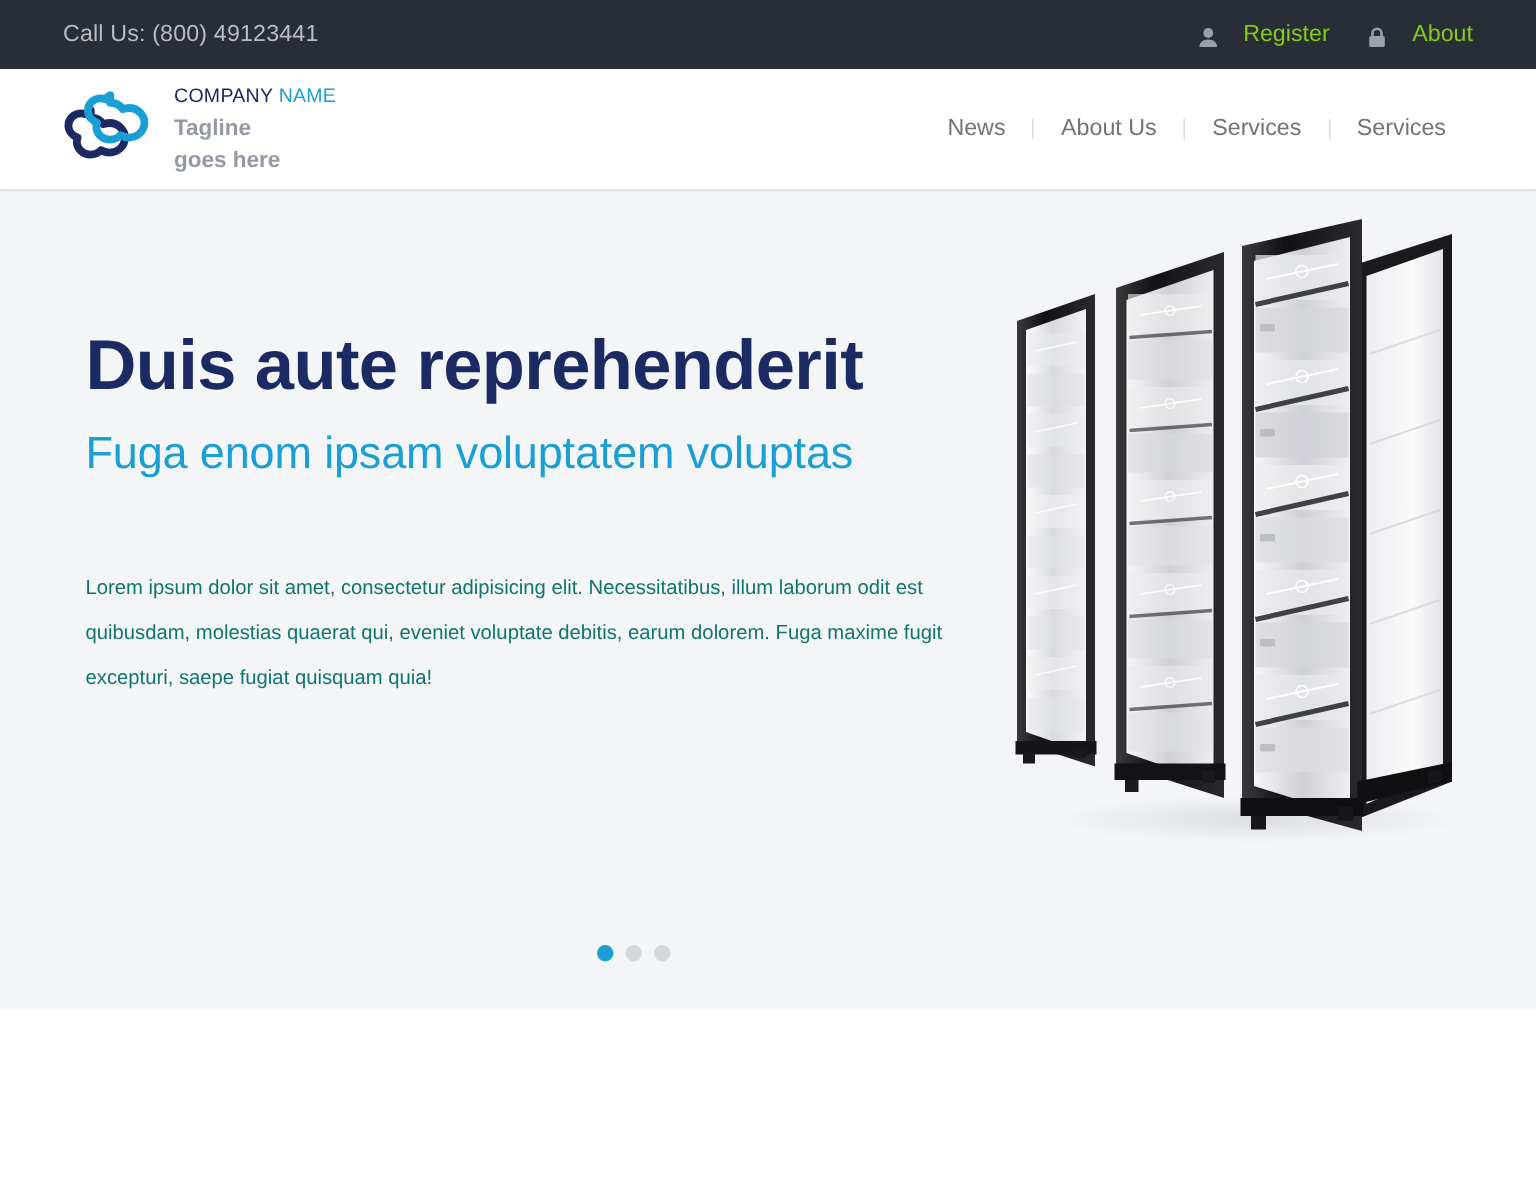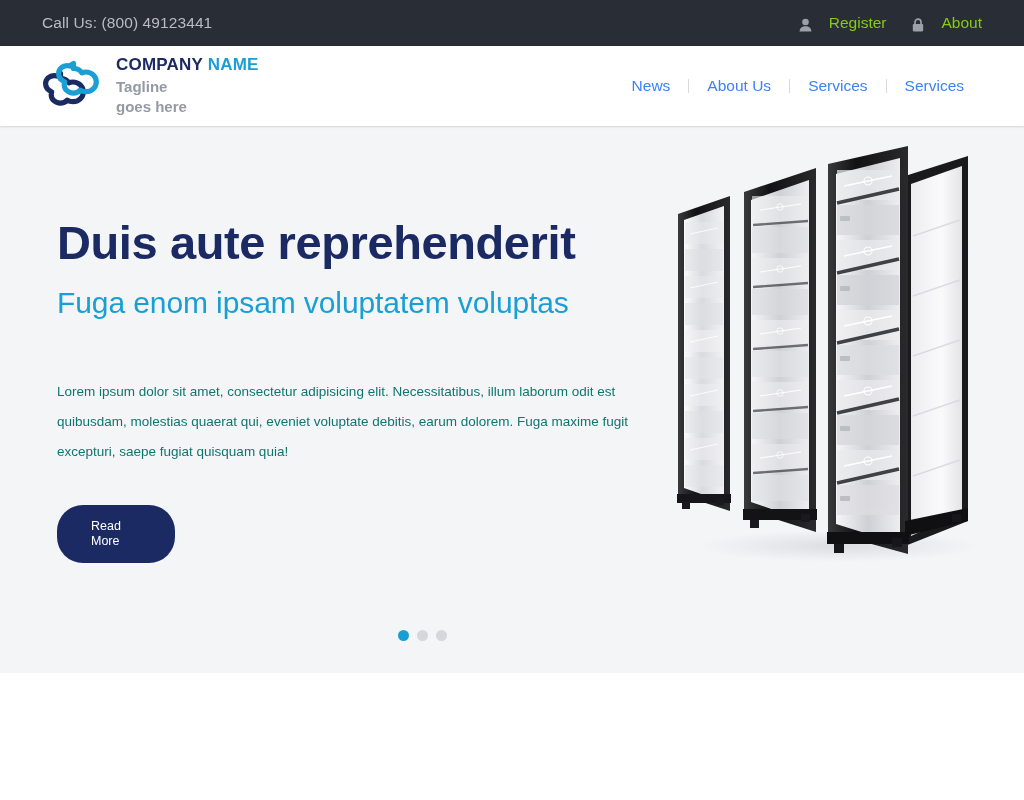--- a/index.html
+++ b/index.html
@@ -56,43 +56,43 @@
     z-index: 5;
   }
   .brand {
     display: flex;
     align-items: center;
     gap: 12px;
   }
   .brand-mark { width: 62px; height: 54px; display: block; }
   .brand-text { line-height: 1; padding-top: 1px; }
   .brand-name {
-    font-size: 17px;
-    font-weight: bold;
+    font-size: 13px;
+    font-weight: normal;
     letter-spacing: .2px;
     color: #1b2a63;
     white-space: nowrap;
   }
   .brand-name .accent { color: #1a9fd4; }
   .brand-tagline {
     margin-top: 4px;
     font-size: 15px;
     font-weight: bold;
     color: #9499a3;
     line-height: 1.35;
     max-width: 72px;
   }
 
   .mainnav {
     display: flex;
     align-items: center;
   }
   .mainnav-item {
     font-size: 15.5px;
-    color: #3b82f6;
+    color: #737373;
     padding: 0 18px;
     cursor: pointer;
     white-space: nowrap;
     text-decoration: none;
   }
   .mainnav-sep {
     width: 1px;
     height: 14px;
     background: #d6d9de;
   }
@@ -247,24 +247,20 @@
 
 </div>
 
 <div class="hero">
   <div class="hero-inner">
 
     <div class="hero-copy">
       <h1 class="hero-title">Duis aute reprehenderit</h1>
       <h2 class="hero-subtitle">Fuga enom ipsam voluptatem voluptas</h2>
       <p class="hero-text">Lorem ipsum dolor sit amet, consectetur adipisicing elit. Necessitatibus, illum laborum odit est quibusdam, molestias quaerat qui, eveniet voluptate debitis, earum dolorem. Fuga maxime fugit excepturi, saepe fugiat quisquam quia!</p>
-      <button class="hero-btn">
-        <span>Read</span>
-        <span>More</span>
-      </button>
     </div>
 
     <div class="hero-image">
       <svg width="340" height="430" viewBox="0 0 340 430">
         <defs>
           <linearGradient id="glass" x1="0" y1="0" x2="1" y2="0">
             <stop offset="0%" stop-color="#fbfbfc"></stop>
             <stop offset="45%" stop-color="#d9dade"></stop>
             <stop offset="100%" stop-color="#f2f2f4"></stop>
           </linearGradient>

